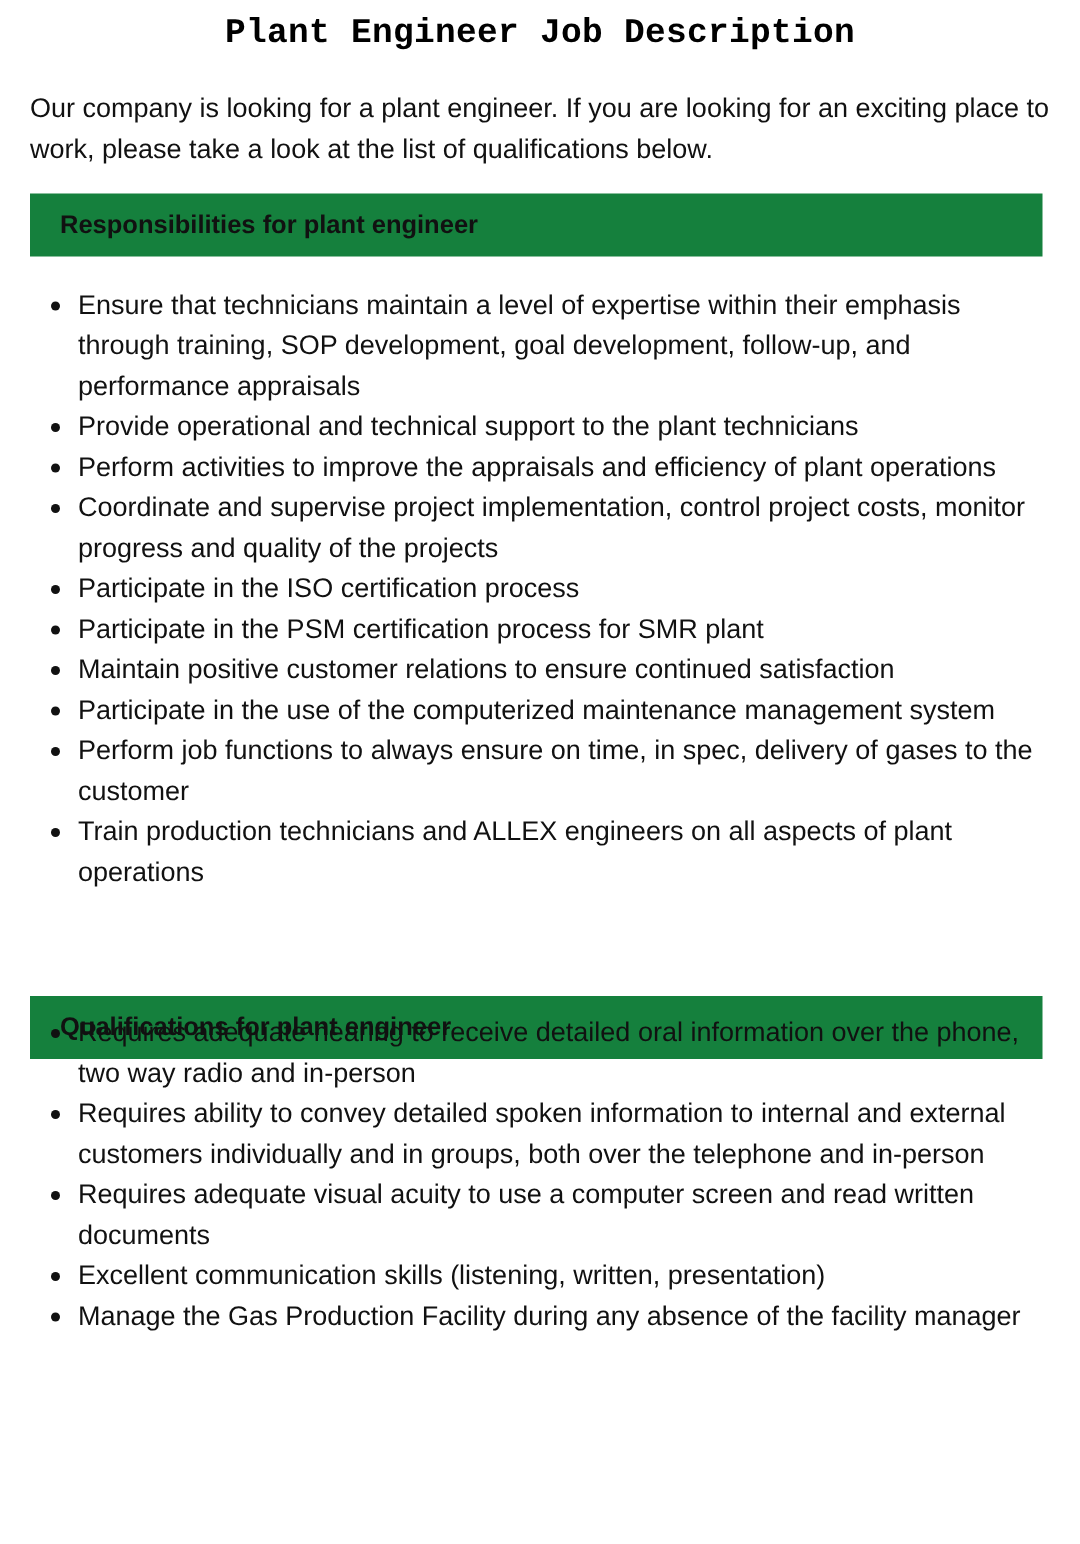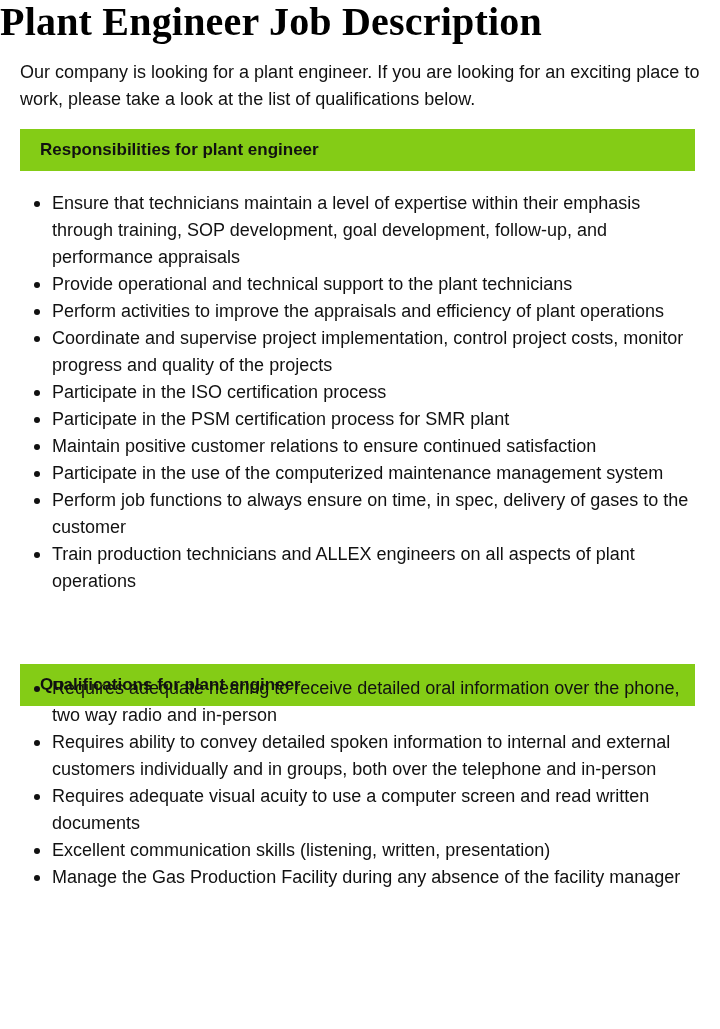--- a/index.html
+++ b/index.html
@@ -12,42 +12,43 @@
     body {
       font-family: "Liberation Sans", "DejaVu Sans", sans-serif;
       color: #111111;
       position: relative;
     }
     .page-title {
       position: absolute;
       top: 0;
       left: 0;
       width: 720px;
-      font-family: Liberation Serif, serif;
+      text-align: center;
+      font-family: Liberation Mono, monospace;
       font-weight: bold;
-      font-size: 40px;
+      font-size: 23px;
       line-height: 44px;
       color: #000000;
       letter-spacing: 0.2px;
     }
     .intro {
       position: absolute;
       top: 59px;
       left: 20px;
       width: 680px;
       font-size: 18px;
       line-height: 27px;
       color: #111111;
     }
     .section-header {
       position: absolute;
       left: 20px;
       width: 675px;
       height: 42px;
-      background: #84cc16;
+      background: #15803d;
       padding-left: 20px;
       font-weight: bold;
       font-size: 17px;
       line-height: 42px;
       color: #111111;
     }
     .section-list {
       position: absolute;
       left: 32px;
       width: 660px;

